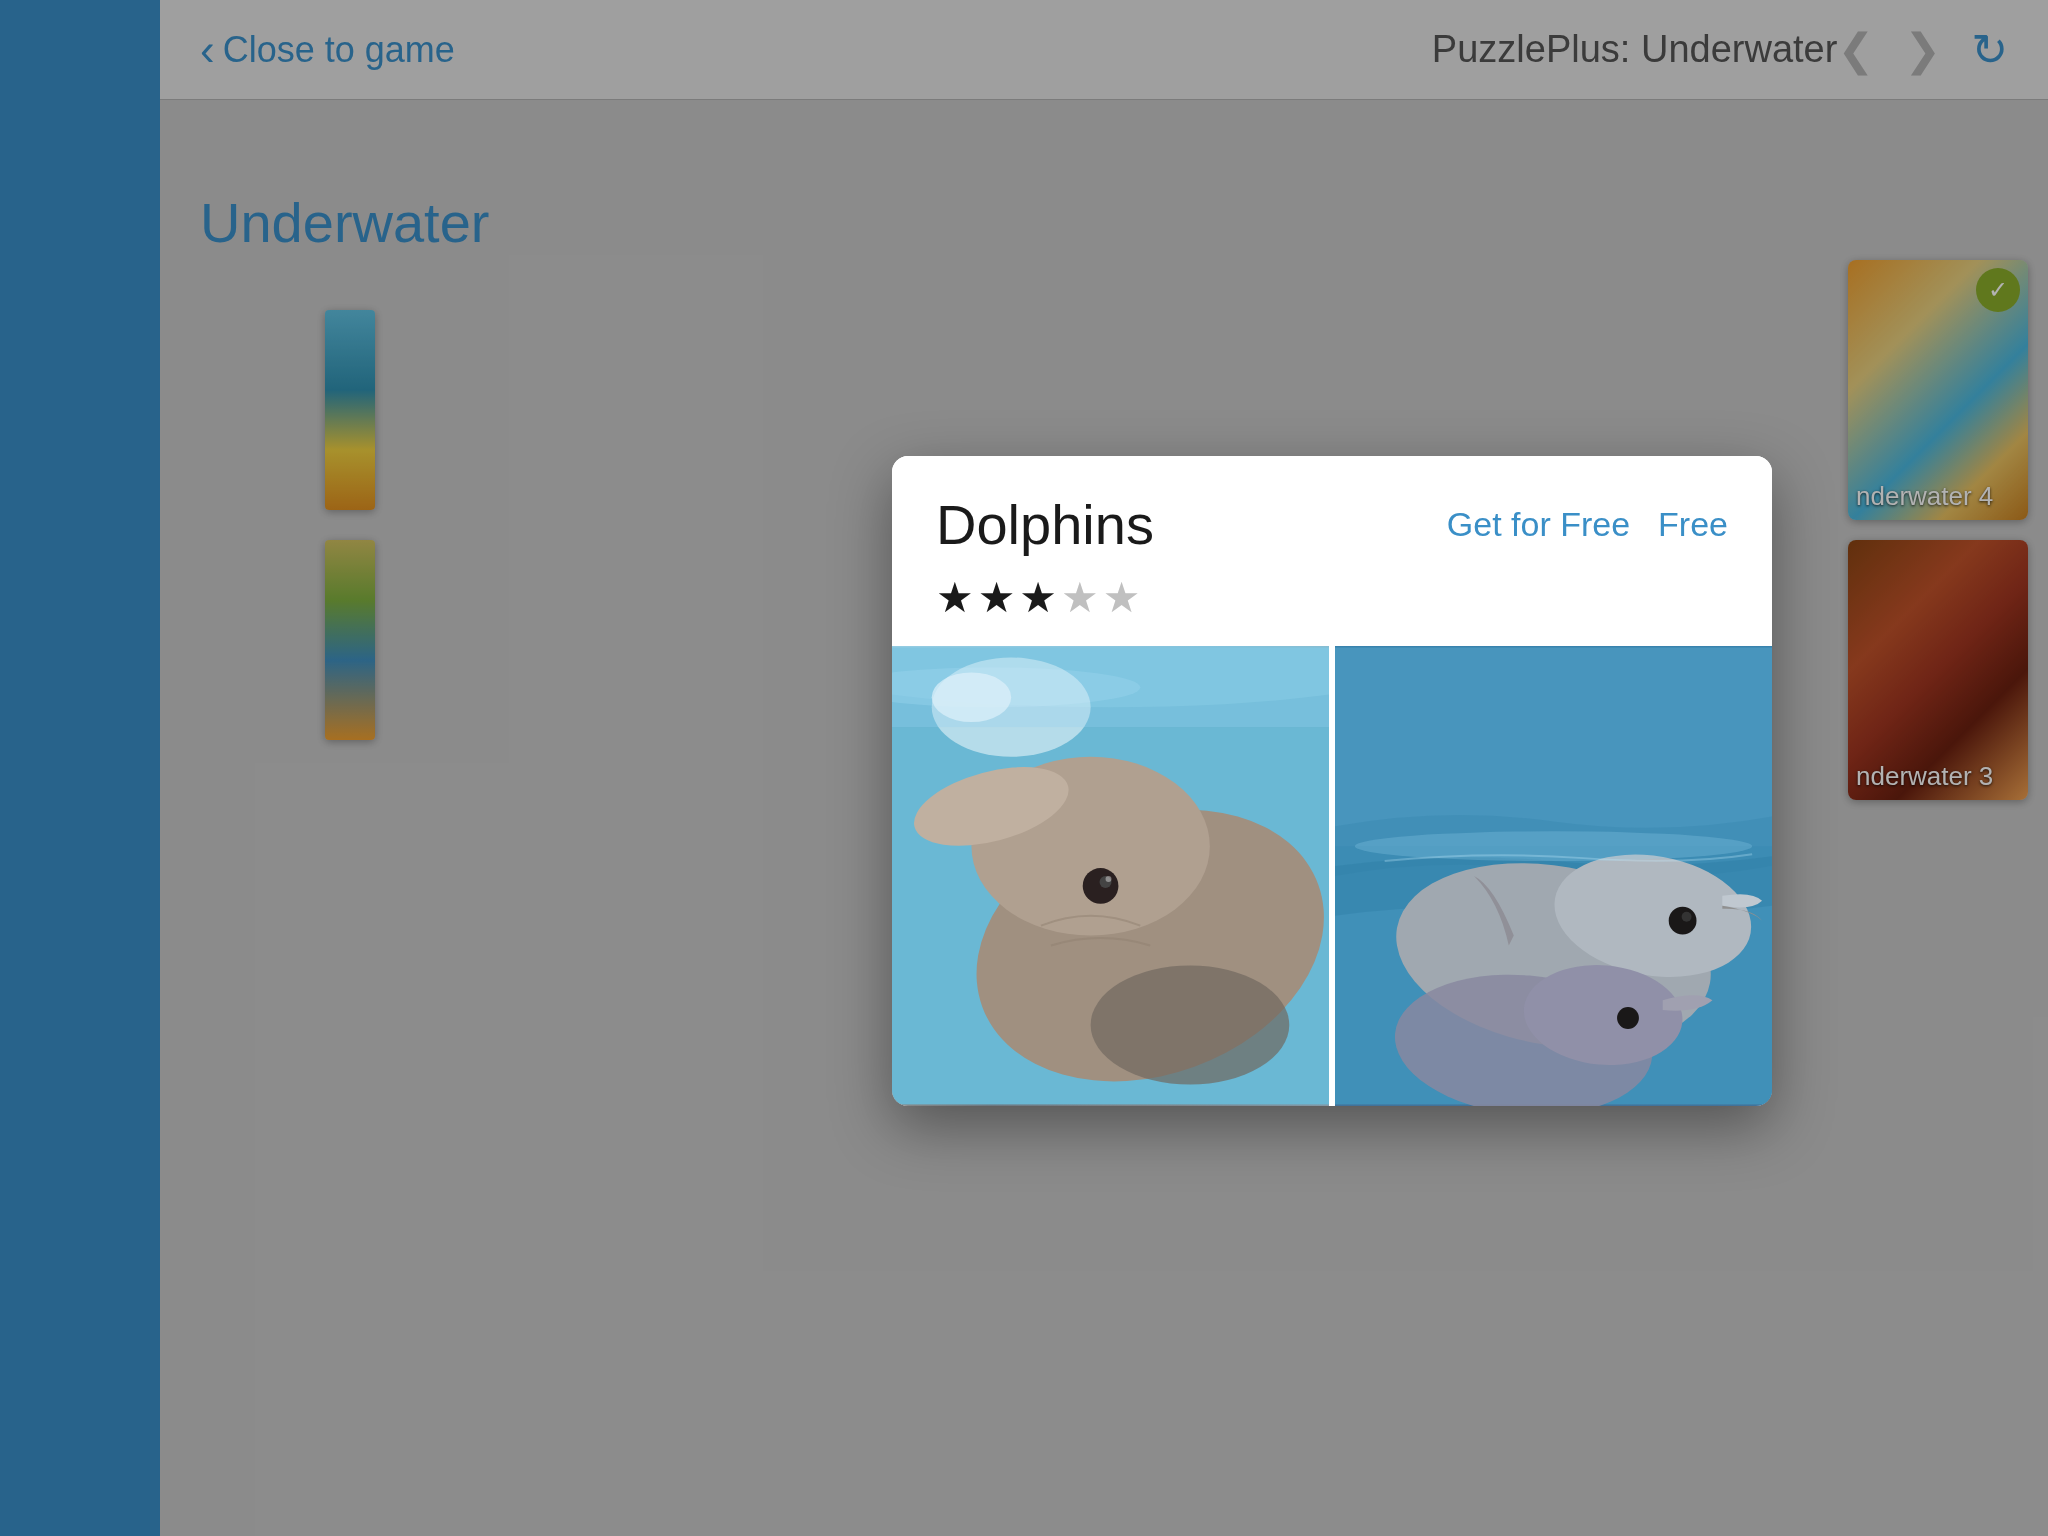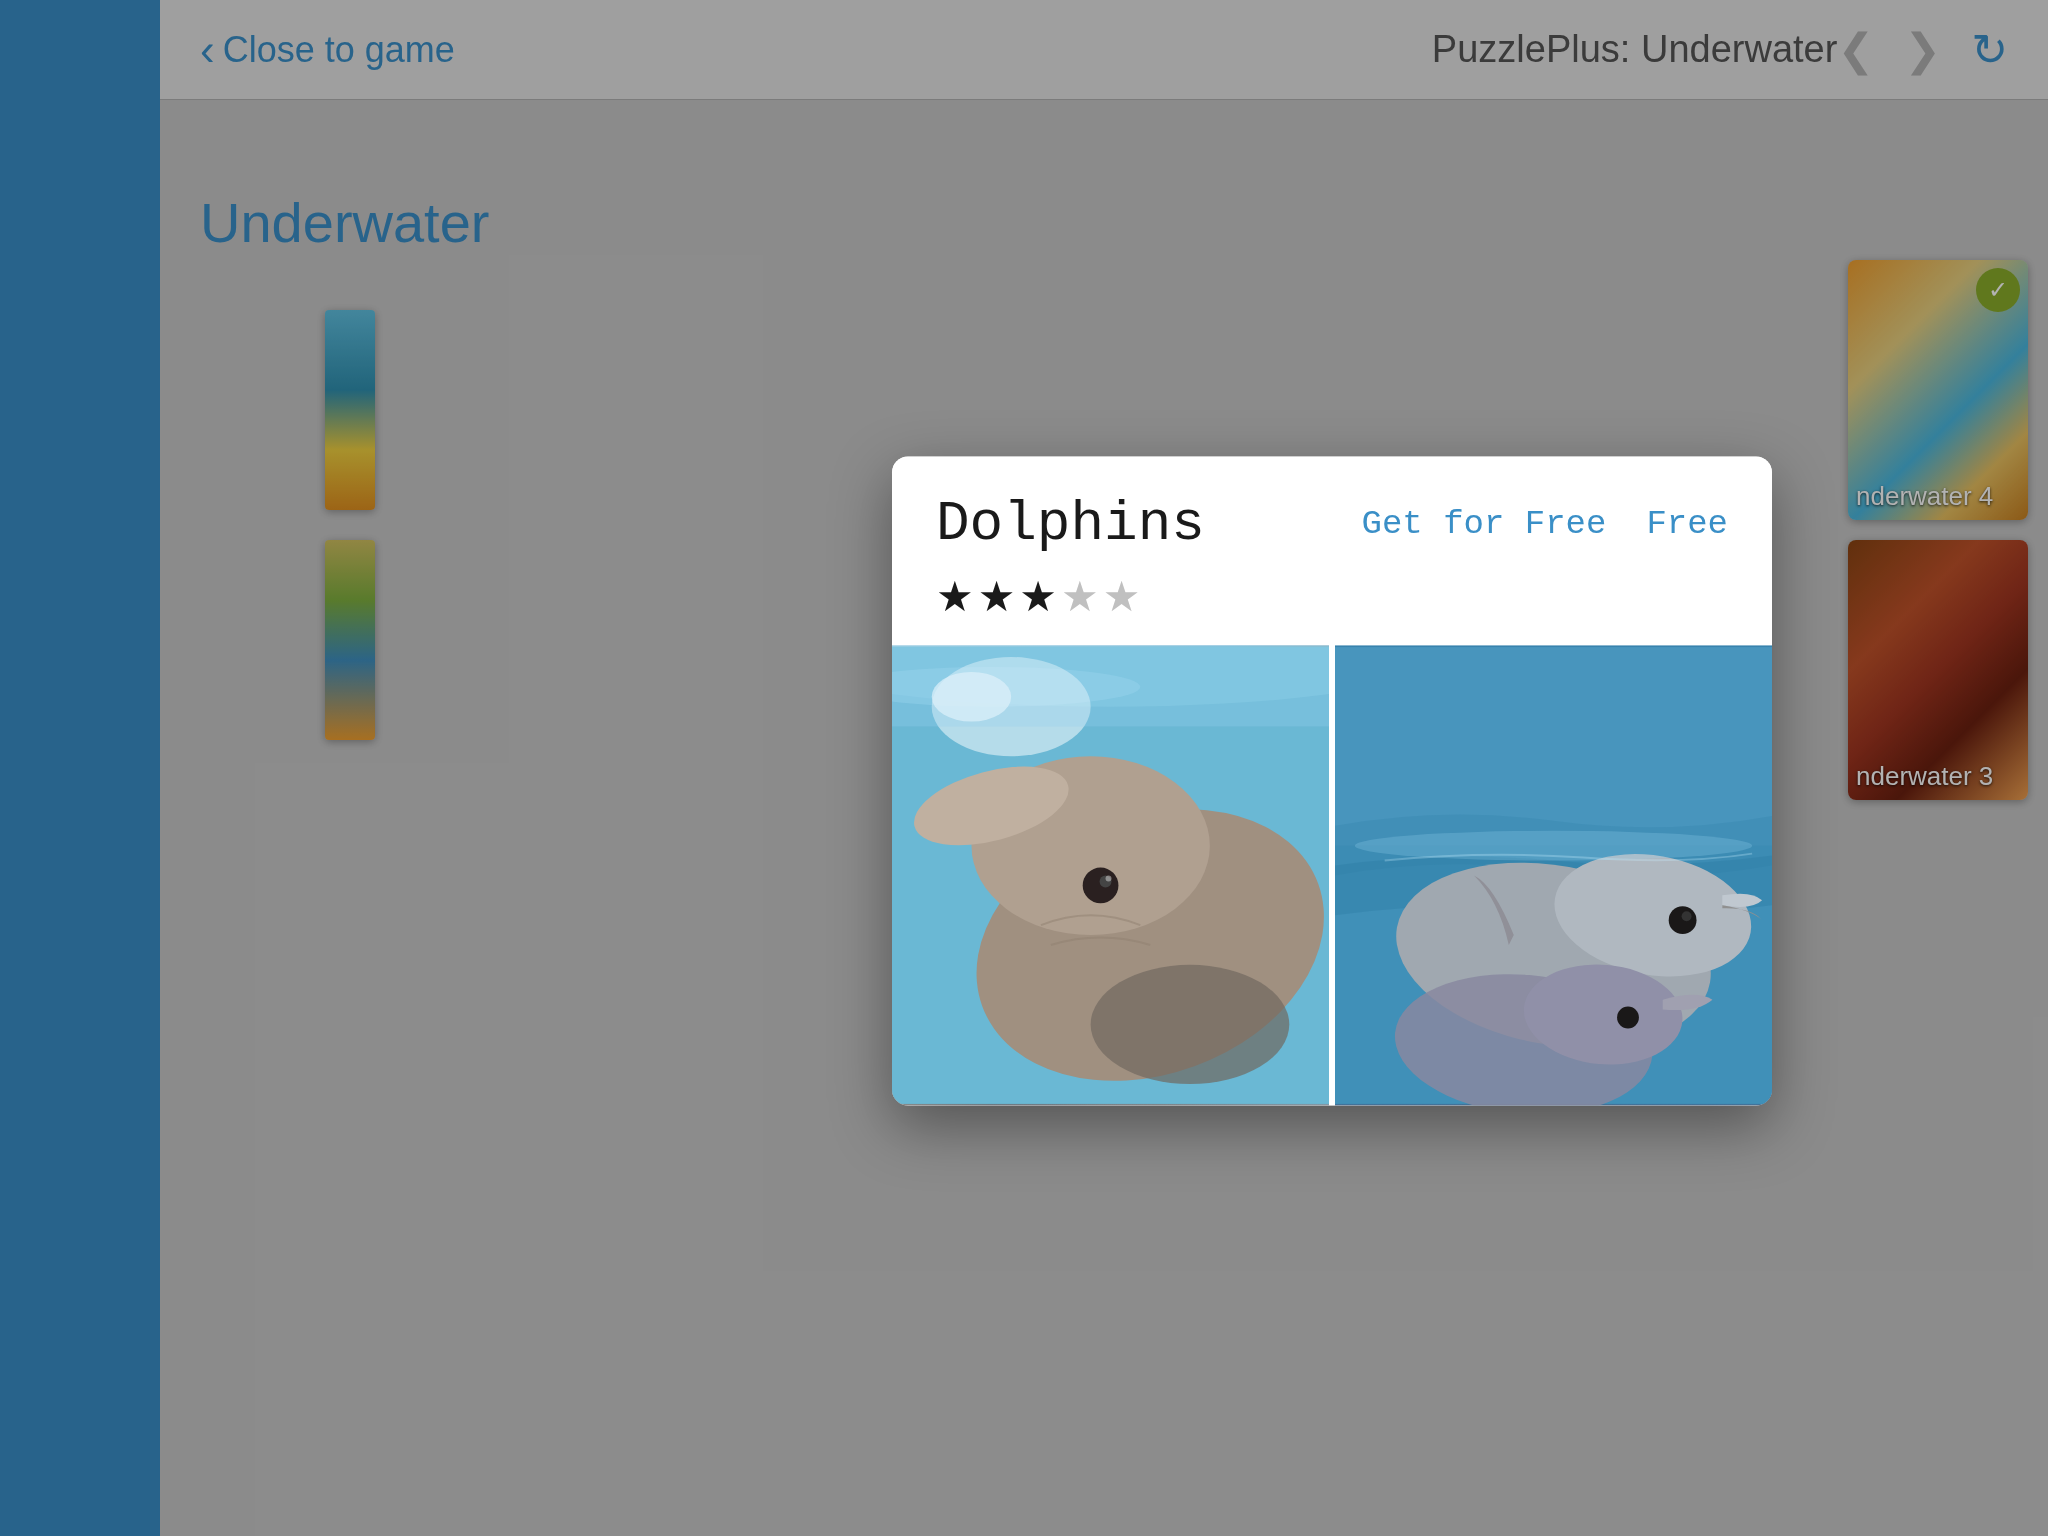--- a/index.html
+++ b/index.html
@@ -215,32 +215,31 @@
     .modal-header {
       padding: 36px 44px 24px 44px;
       background: white;
     }
 
     .modal-title-row {
       display: flex;
       align-items: center;
       justify-content: space-between;
       margin-bottom: 16px;
-      font-family: Liberation Mono, monospace;
     }
 
     .modal-title {
       font-size: 56px;
       font-weight: 400;
       color: #1a1a1a;
     }
 
     .modal-actions {
       display: flex;
-      gap: 40px;
+      gap: 28px;
       align-items: center;
     }
 
     .modal-action-btn {
       font-size: 34px;
       color: #3a8fc7;
       cursor: pointer;
       background: none;
       border: none;
       font-family: inherit;

